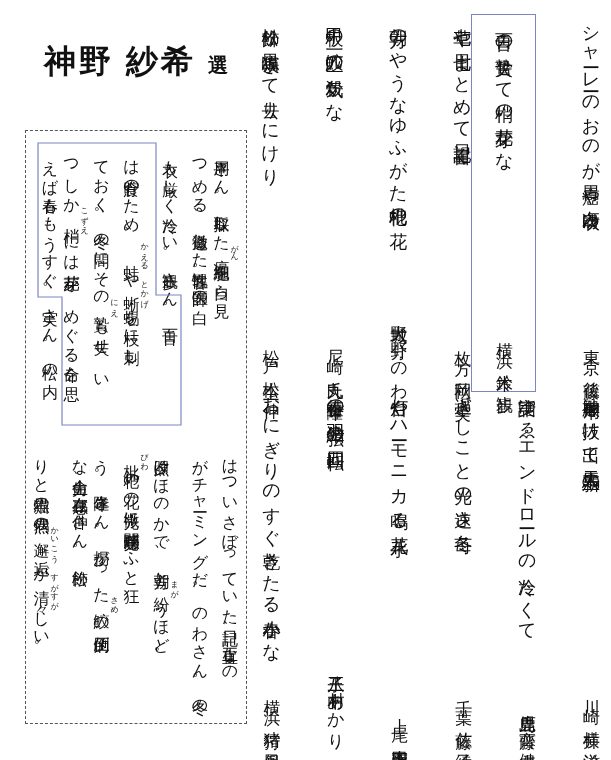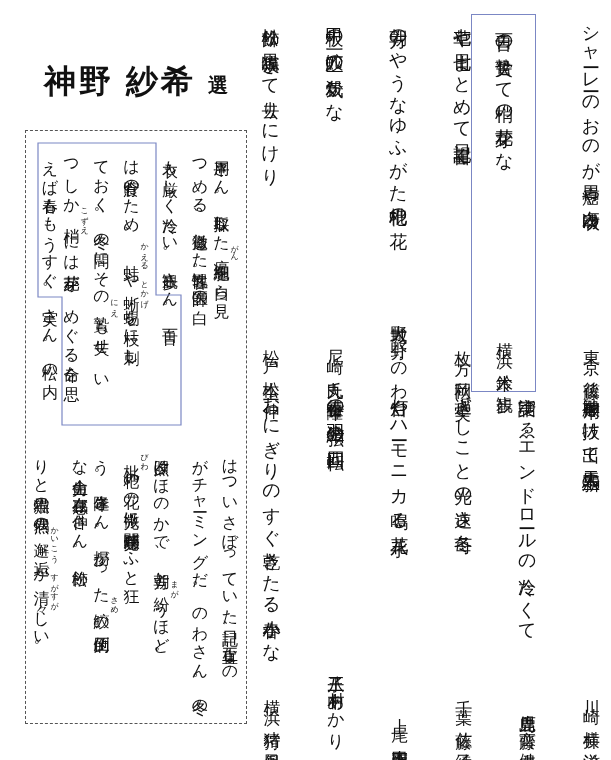--- a/index.html
+++ b/index.html
@@ -7,21 +7,20 @@
   body {
     width:611px; height:760px; position:relative; overflow:hidden;
     background:#ffffff; color:#111;
     font-family:"Liberation Serif","DejaVu Serif",serif;
   }
   
   #title {
     position:absolute; left:44px; top:40px;
     font-family:"Liberation Sans","DejaVu Sans",sans-serif; font-weight:700;
     white-space:nowrap;
-    margin-top:20px;
   }
   #title .main { font-size:32px; letter-spacing:3px; }
   #title .sel  { font-size:20px; margin-left:12px; }
 
   
   .haiku-group {
     position:absolute; right:11px;
     writing-mode:vertical-rl; text-orientation:upright;
   }
   #group-top    { top:14px;  height:378px; }

